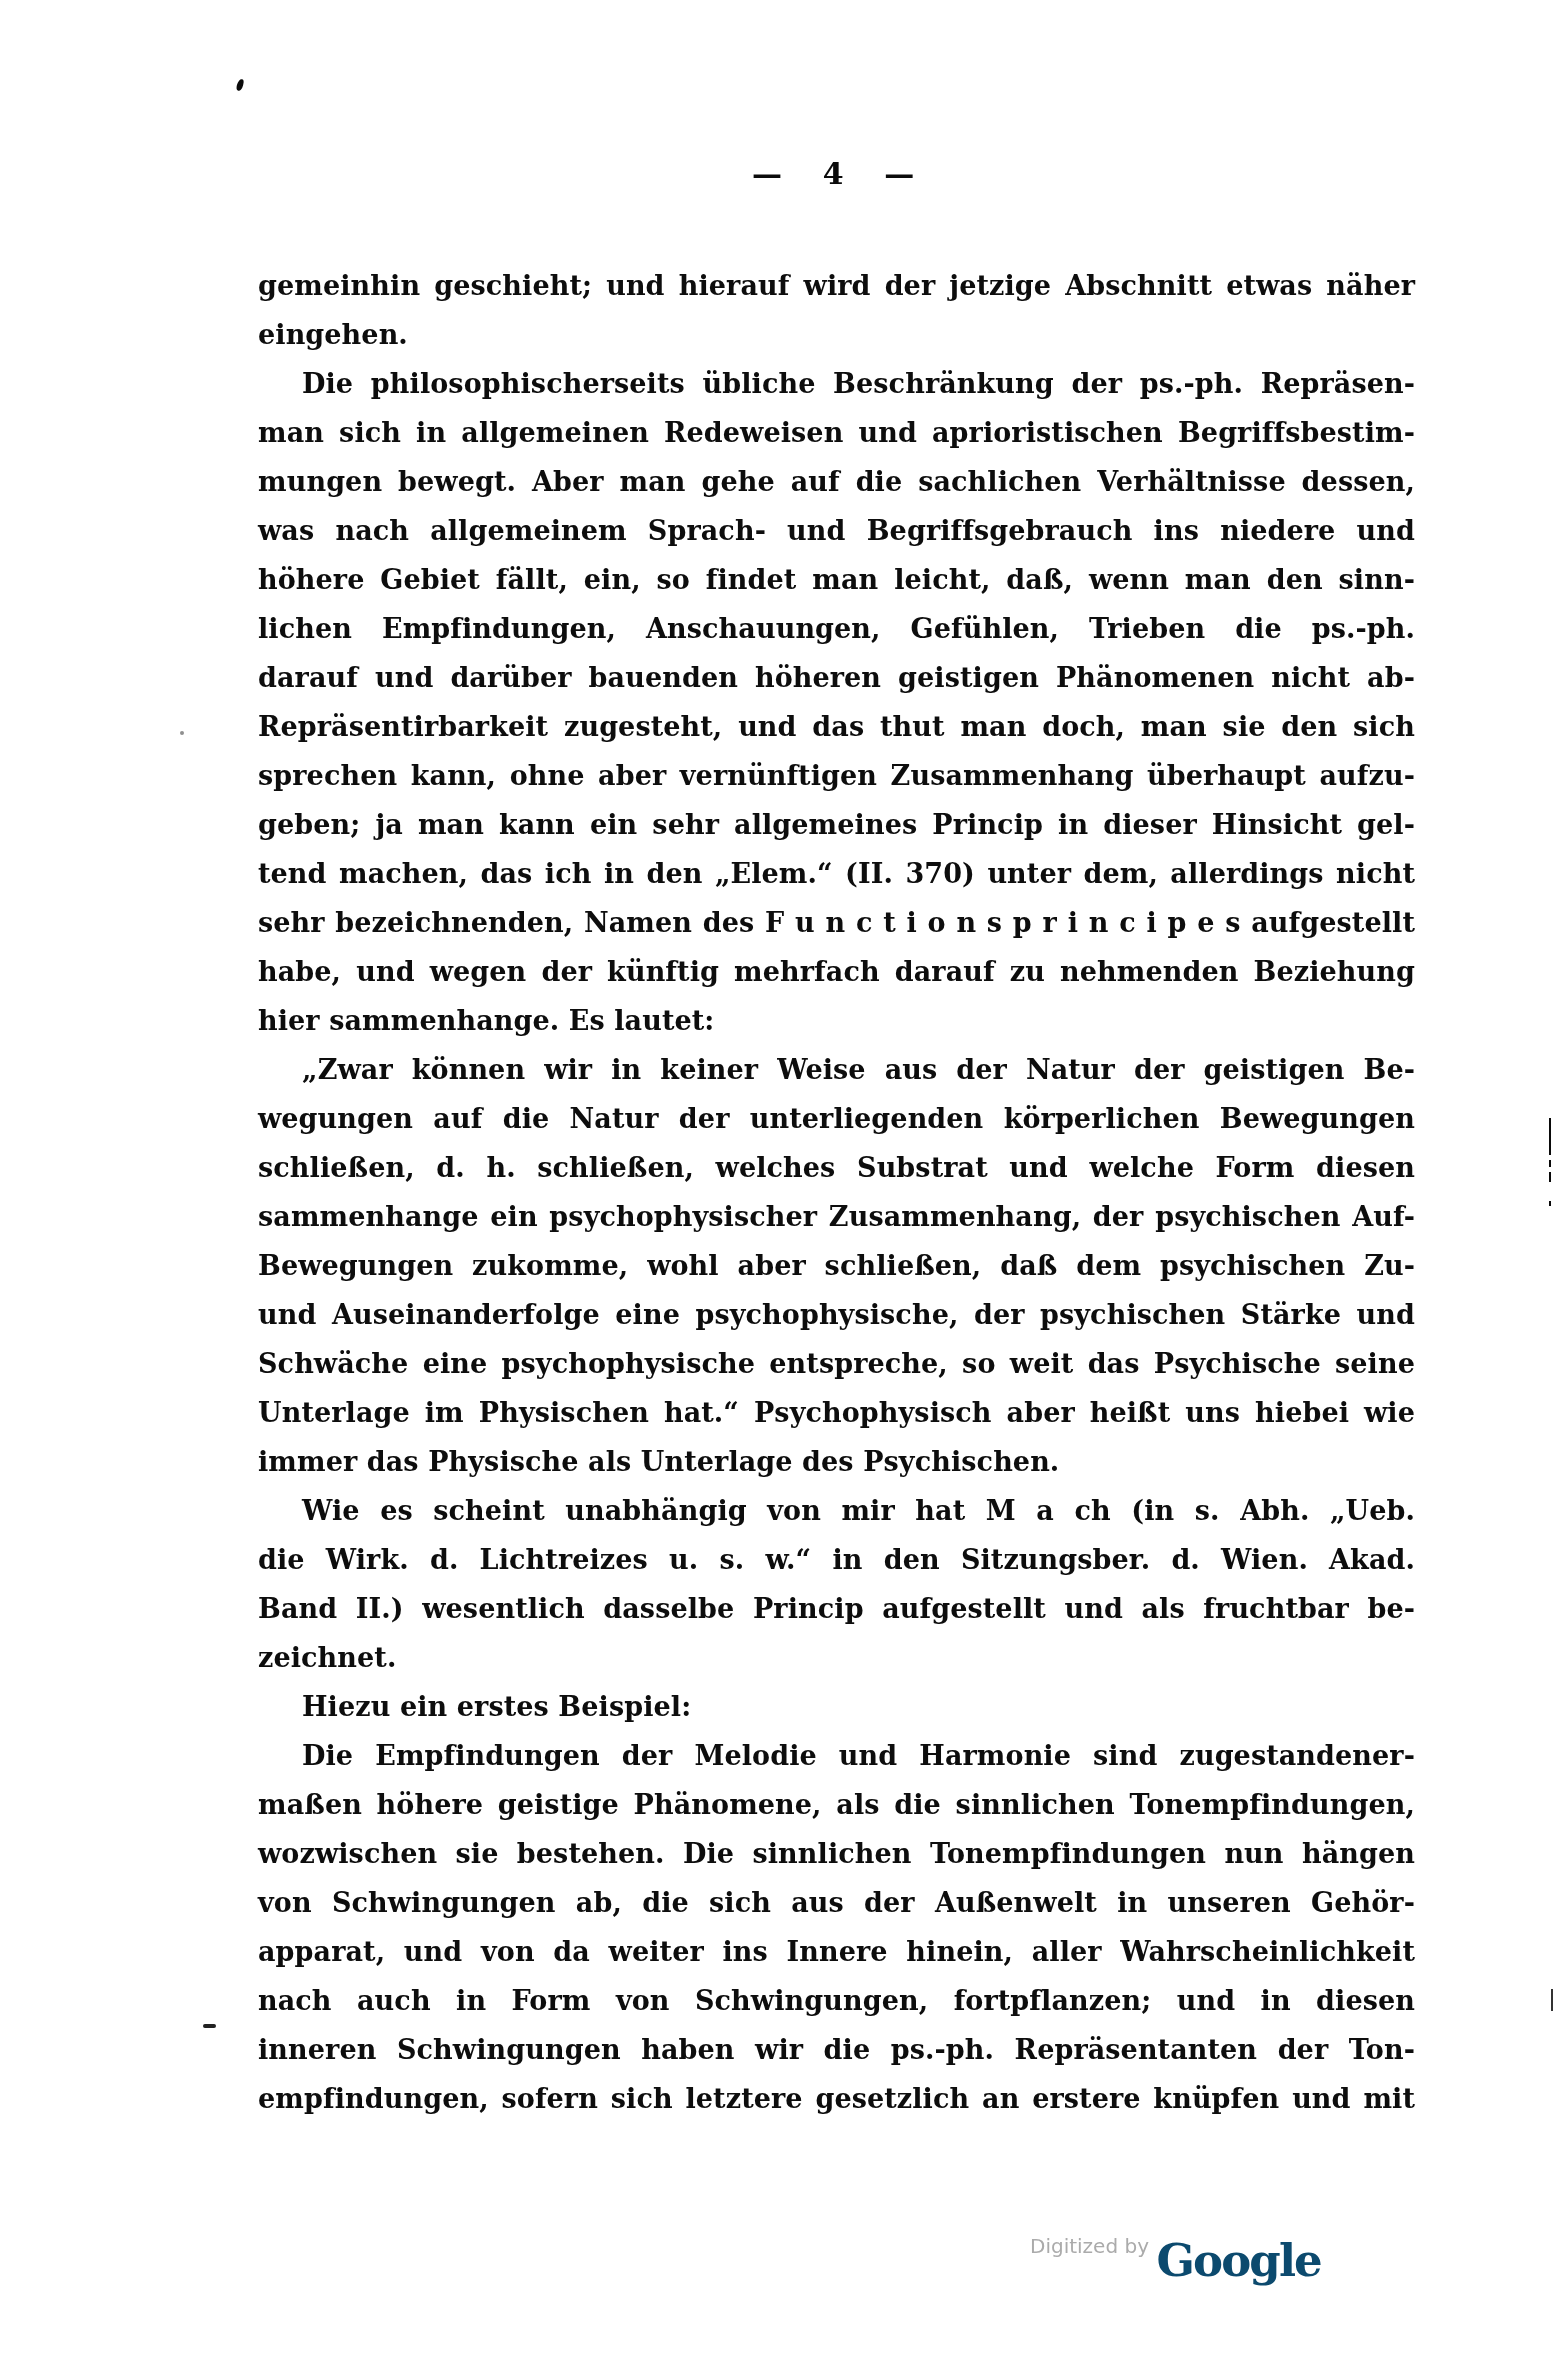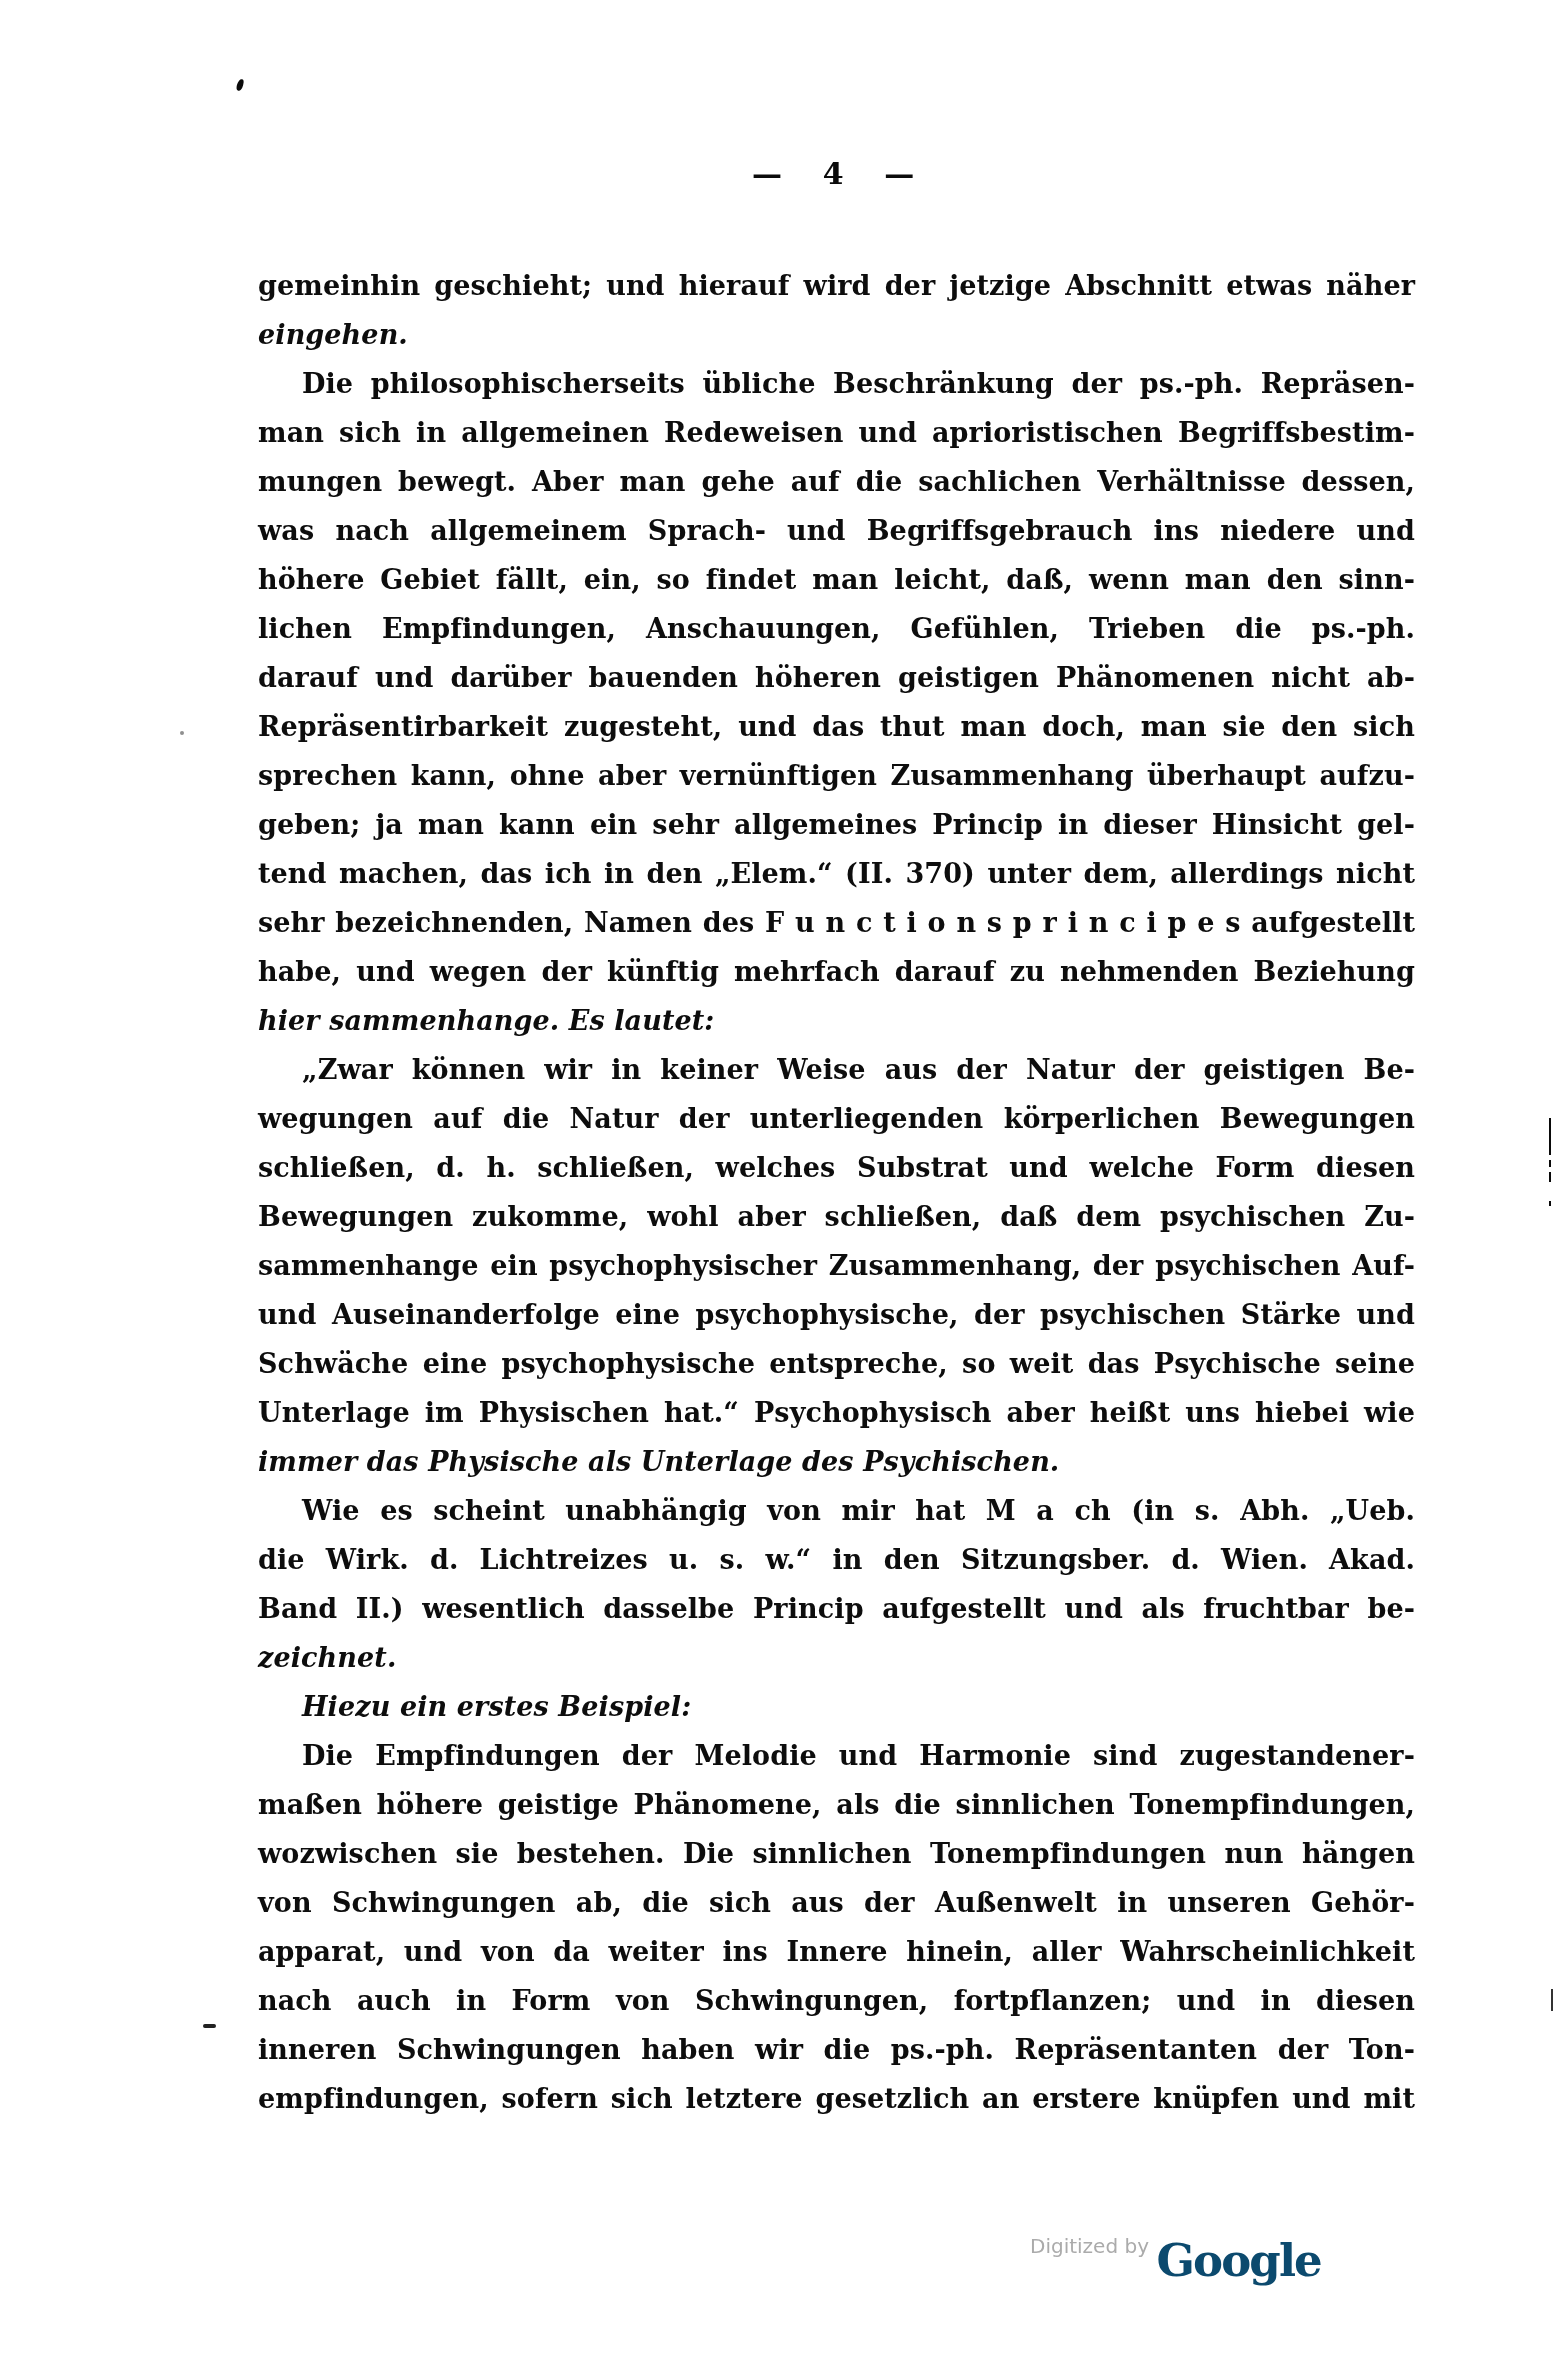--- a/index.html
+++ b/index.html
@@ -35,21 +35,20 @@
   }
   .line{
     text-align:justify;
     text-align-last:justify;
     white-space:normal;
     height:49px;
   }
   .line.no-just{
     text-align:right;
     text-align-last:left;
-    font-style:italic;
   }
   .line.indent{
     padding-left:44px;
   }
   .watermark{
     position:absolute;
     left:1030px;top:2234px;
     display:flex;align-items:flex-start;gap:7.6px;
     user-select:none;
   }
@@ -93,22 +92,22 @@
       <div class="line">Repräsentirbarkeit zugesteht, und das thut man doch, man sie den sich</div>
       <div class="line">sprechen kann, ohne aber vernünftigen Zusammenhang überhaupt aufzu-</div>
       <div class="line">geben; ja man kann ein sehr allgemeines Princip in dieser Hinsicht gel-</div>
       <div class="line">tend machen, das ich in den „Elem.“ (II. 370) unter dem, allerdings nicht</div>
       <div class="line">sehr bezeichnenden, Namen des F u n c t i o n s p r i n c i p e s aufgestellt</div>
       <div class="line">habe, und wegen der künftig mehrfach darauf zu nehmenden Beziehung</div>
       <div class="line no-just">hier sammenhange. Es lautet:</div>
       <div class="line indent">„Zwar können wir in keiner Weise aus der Natur der geistigen Be-</div>
       <div class="line">wegungen auf die Natur der unterliegenden körperlichen Bewegungen</div>
       <div class="line">schließen, d. h. schließen, welches Substrat und welche Form diesen</div>
+      <div class="line">sammenhange ein psychophysischer Zusammenhang, der psychischen Auf-</div>
       <div class="line">Bewegungen zukomme, wohl aber schließen, daß dem psychischen Zu-</div>
-      <div class="line">sammenhange ein psychophysischer Zusammenhang, der psychischen Auf-</div>
       <div class="line">und Auseinanderfolge eine psychophysische, der psychischen Stärke und</div>
       <div class="line">Schwäche eine psychophysische entspreche, so weit das Psychische seine</div>
       <div class="line">Unterlage im Physischen hat.“ Psychophysisch aber heißt uns hiebei wie</div>
       <div class="line no-just">immer das Physische als Unterlage des Psychischen.</div>
       <div class="line indent">Wie es scheint unabhängig von mir hat M a ch (in s. Abh. „Ueb.</div>
       <div class="line">die Wirk. d. Lichtreizes u. s. w.“ in den Sitzungsber. d. Wien. Akad.</div>
       <div class="line">Band II.) wesentlich dasselbe Princip aufgestellt und als fruchtbar be-</div>
       <div class="line no-just">zeichnet.</div>
       <div class="line indent no-just">Hiezu ein erstes Beispiel:</div>
       <div class="line indent">Die Empfindungen der Melodie und Harmonie sind zugestandener-</div>

